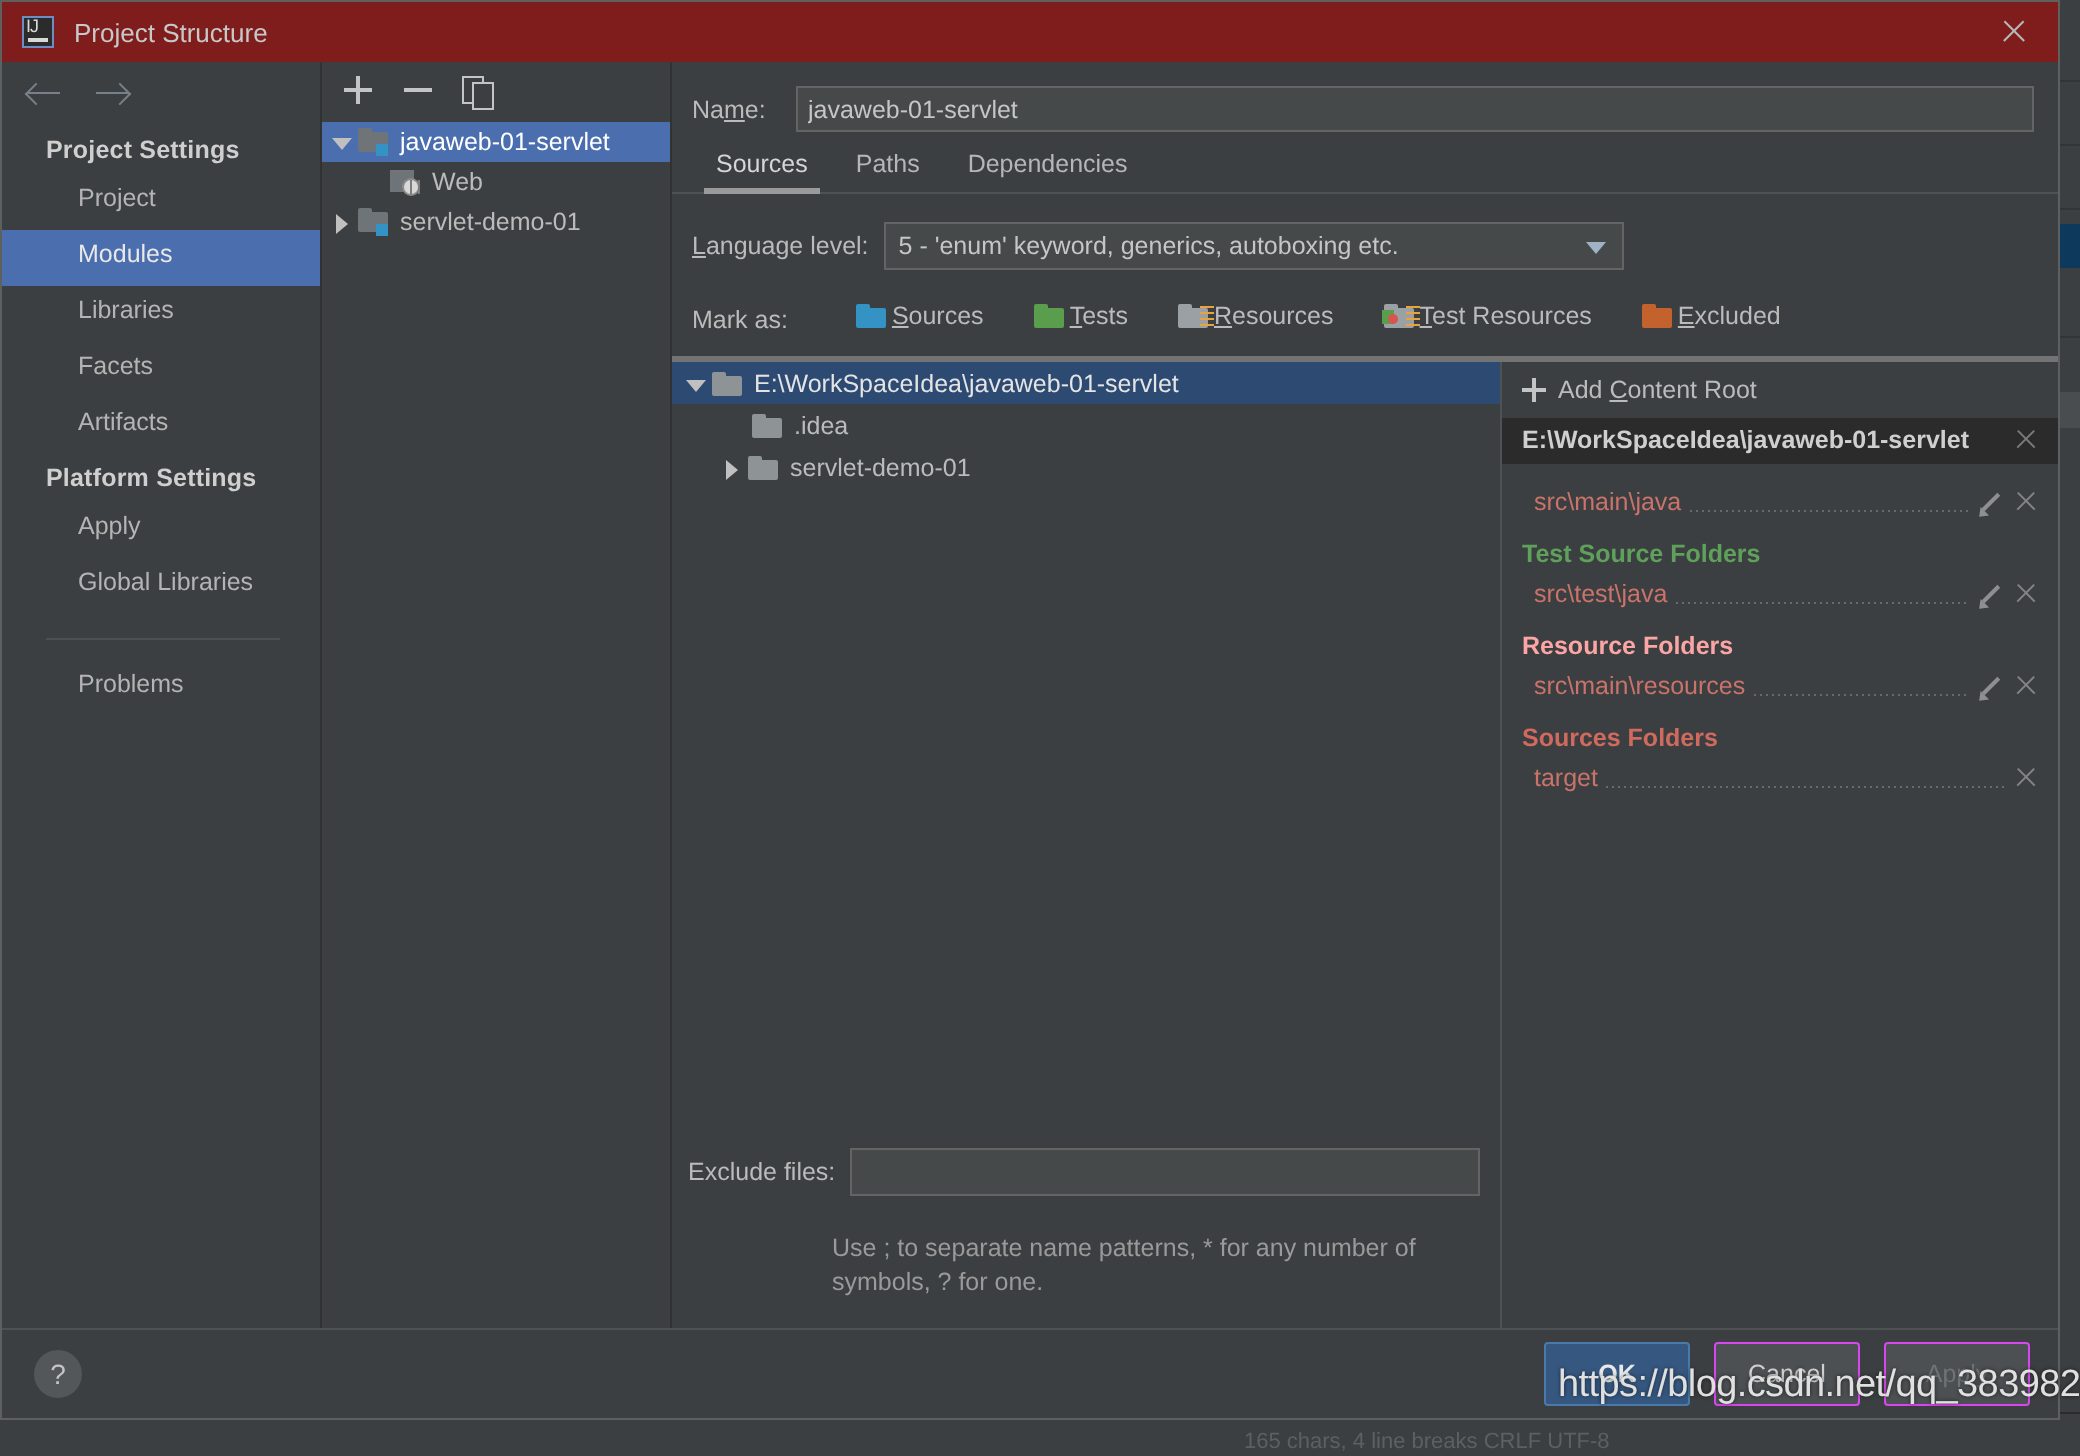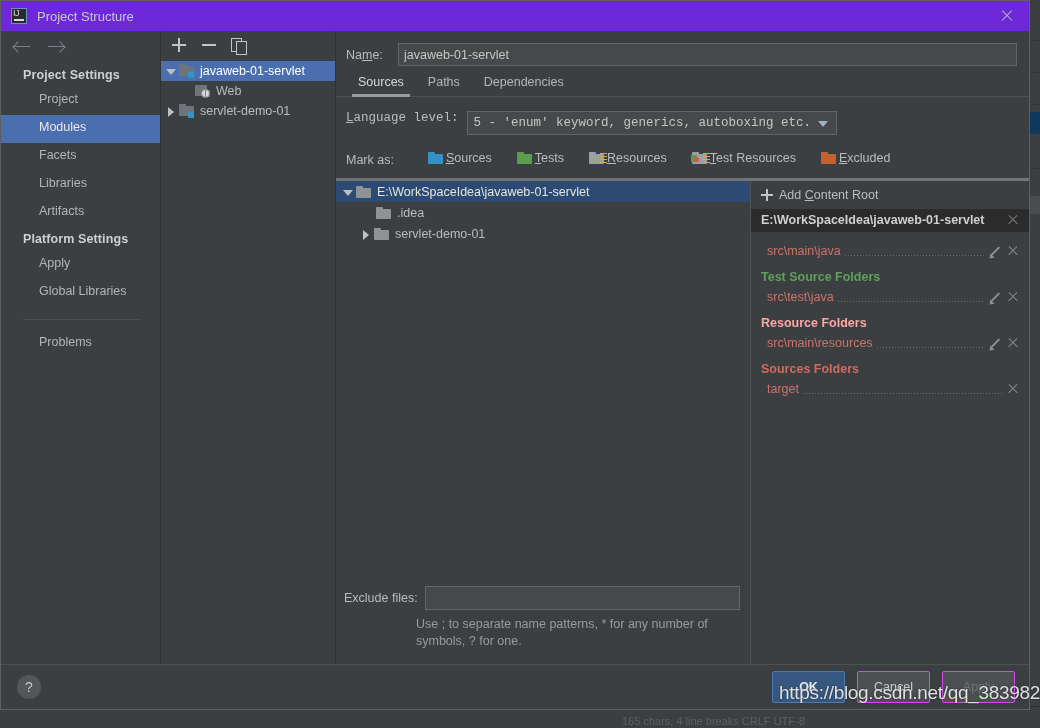--- a/index.html
+++ b/index.html
@@ -48,21 +48,21 @@
   }
 
   
   .dialog {
     position: absolute; left: 0; top: 0; width: 1030px; height: 710px;
     background: #3c3f41;
     border: 1px solid #5e6060;
     display: flex; flex-direction: column;
   }
   .titlebar {
-    height: 30px; background: #6d28d9;
+    height: 30px; background: #7f1d1d;
     display: flex; align-items: center; padding: 0 0 0 10px;
     flex: none; position: relative;
   }
   .ij-logo {
     width: 16px; height: 16px; margin-right: 10px;
     background: #2b2b2b; border: 1px solid #6b8fc4;
     position: relative; flex: none;
   }
   .ij-logo::before {
     content: "IJ"; position: absolute; left: 1px; top: -1px;
@@ -210,21 +210,21 @@
   .tab {
     padding: 0 12px 7px 12px; font-size: 12.5px; color: #b6b6b6;
     cursor: default; position: relative;
   }
   .tab.active { color: #d6d6d6; }
   .tab.active::after {
     content: ""; position: absolute; left: 6px; right: 6px; bottom: -1px;
     height: 3px; background: #9a9a9a;
   }
 
-  .lang-row { display: flex; align-items: flex-start; padding: 14px 0 0 10px; flex: none; font-family: Liberation Mono, monospace; }
+  .lang-row { display: flex; align-items: center; padding: 14px 0 0 10px; flex: none; }
   .lang-label { font-size: 12.5px; color: #bbbbbb; margin-right: 8px; }
   .lang-label u { text-decoration: underline; }
   .combo {
     width: 370px; height: 24px; background: #45494a; border: 1px solid #646464;
     display: flex; align-items: center; padding: 0 6px; position: relative;
     font-size: 12.5px; color: #c6c6c6; cursor: default;
   }
   .combo .caret {
     position: absolute; right: 8px; top: 9px;
     border-left: 5px solid transparent; border-right: 5px solid transparent;
@@ -274,21 +274,21 @@
 
   .exclude-block { flex: none; padding: 0 0 14px 0; }
   .exclude-row { display: flex; align-items: center; padding: 8px 10px 0 8px; }
   .exclude-label { font-size: 12.5px; color: #bbbbbb; margin-right: 7px; flex: none; }
   .exclude-input {
     flex: 1; height: 24px; background: #45494a; border: 1px solid #646464;
     color: #c6c6c6; font-size: 12.5px; padding: 0 5px; outline: none;
     font-family: "Liberation Sans", sans-serif;
   }
   .exclude-hint {
-    padding: 6px 14px 0 80px; font-size: 12.5px; color: #9a9a9a; line-height: 17px;
+    padding: 6px 14px 0 80px; font-size: 12.5px; color: #9a9a9a; line-height: 17px; margin-top: 12px;
   }
 
   
   .roots-detail { width: 278px; flex: none; background: #3c3f41; }
   .add-root {
     display: flex; align-items: center; gap: 6px; padding: 7px 0 7px 10px;
     font-size: 12.5px; color: #bbbbbb; cursor: default;
   }
   .add-root .plus { position: relative; width: 12px; height: 12px; flex: none; }
   .add-root .plus::before { content: ""; position: absolute; left: 5px; top: 0; width: 2px; height: 12px; background: #c4c4c4; }
@@ -406,22 +406,22 @@
 
       <div class="sidebar">
         <div class="nav-arrows">
           <div class="arrow left"></div>
           <div class="arrow right"></div>
         </div>
 
         <div class="nav-group-title">Project Settings</div>
         <div class="nav-item">Project</div>
         <div class="nav-item selected">Modules</div>
+        <div class="nav-item">Libraries</div>
         <div class="nav-item">Facets</div>
-        <div class="nav-item">Libraries</div>
         <div class="nav-item">Artifacts</div>
 
         <div class="nav-group-title">Platform Settings</div>
         <div class="nav-item">Apply</div>
         <div class="nav-item">Global Libraries</div>
 
         <div class="nav-sep"></div>
         <div class="nav-item">Problems</div>
       </div>
 

